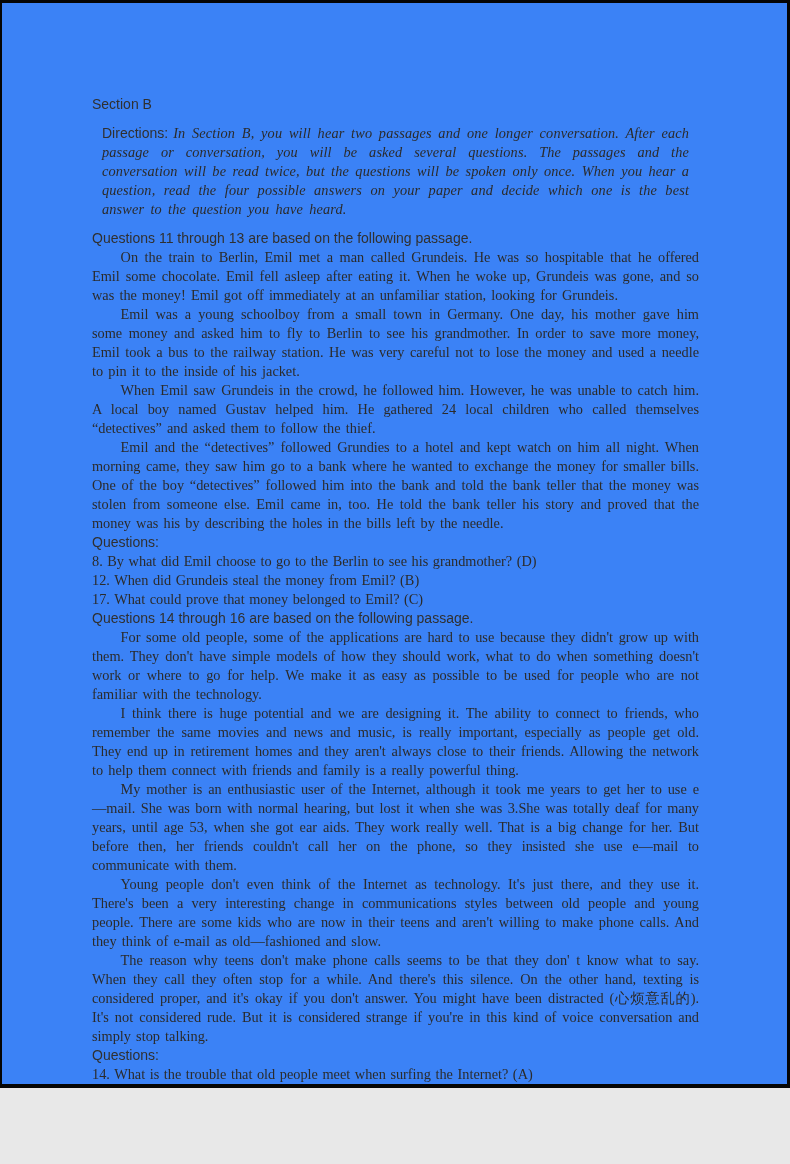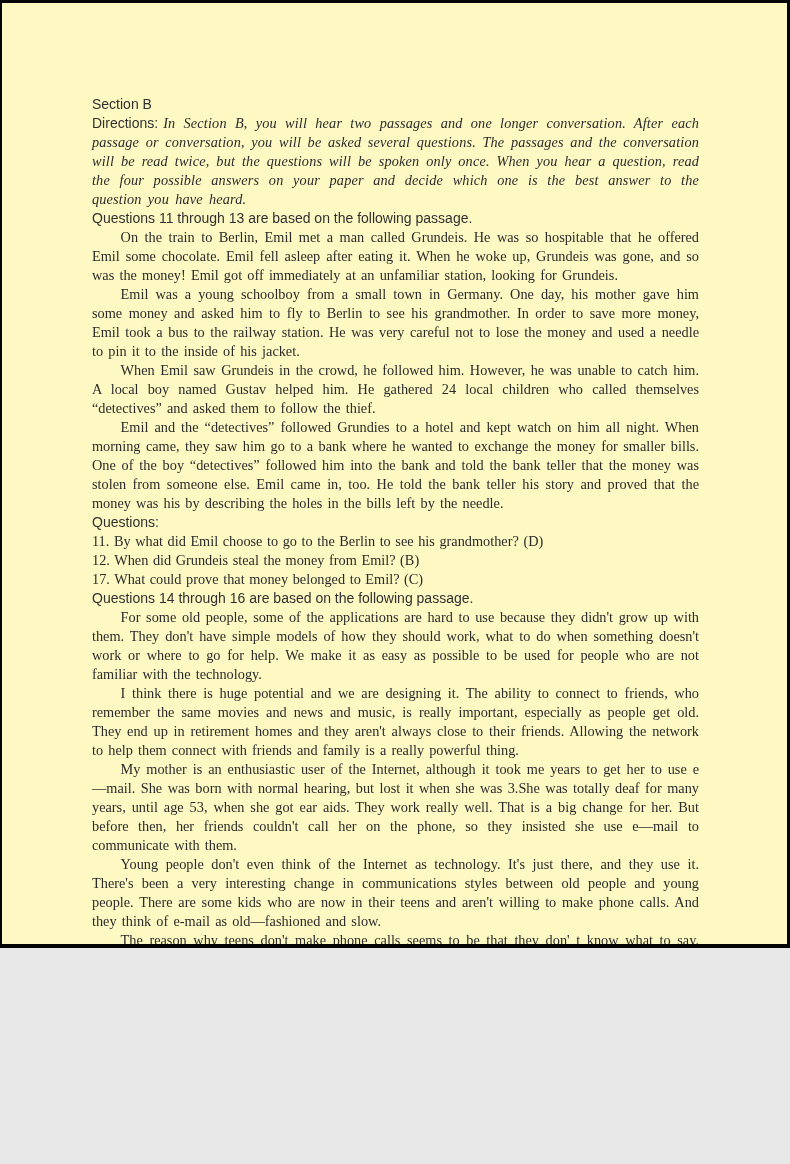--- a/index.html
+++ b/index.html
@@ -1,32 +1,32 @@
 <!DOCTYPE html>
 <html><head>
 <meta charset="utf-8">
 <style>
   html, body { margin: 0; padding: 0; background: #e8e8e8; }
   .page {
-    width: 790px; height: 948px;
+    width: 790px; height: 1088px;
     box-sizing: border-box;
-    background: #fef9c3;
+    background: #3b82f6;
     border: solid #050505;
     border-width: 3px 3px 4px 2px;
     position: relative;
     font-family: "Liberation Serif", serif;
     color: #2b2b2b;
     overflow: hidden;
   }
   .content { padding: 92px 88px 0 90px; }
   .h-sans {
     font-family: "Liberation Sans", sans-serif;
     font-size: 14px; line-height: 19px; color: #303030;
   }
-  .directions { margin: 0; text-align: justify; font-size: 14.3px; line-height: 19px; }
+  .directions { margin: 10px; text-align: justify; font-size: 14.3px; line-height: 19px; }
   .directions .dlabel {
     font-family: "Liberation Sans", sans-serif;
     font-style: normal; font-size: 14px; margin-right: 5px; color: #303030;
   }
   .directions .dtext { font-style: italic; word-spacing: 2.5px; letter-spacing: 0.15px; }
   .para {
     margin: 0; text-indent: 2em; text-align: justify;
     font-size: 14.3px; line-height: 19px; word-spacing: 1.6px;
   }
   .q-line { font-size: 14.3px; line-height: 19px; word-spacing: 1px; }
@@ -48,21 +48,21 @@
     <p class="directions"><span class="dlabel">Directions:</span><span class="dtext">In Section B, you will hear two passages and one longer conversation. After each passage or conversation, you will be asked several questions. The passages and the conversation will be read twice, but the questions will be spoken only once. When you hear a question, read the four possible answers on your paper and decide which one is the best answer to the question you have heard.</span></p>
 
     <div class="h-sans">Questions 11 through 13 are based on the following passage.</div>
 
     <p class="para">On the train to Berlin, Emil met a man called Grundeis. He was so hospitable that he offered Emil some chocolate. Emil fell asleep after eating it. When he woke up, Grundeis was gone, and so was the money! Emil got off immediately at an unfamiliar station, looking for Grundeis.</p>
     <p class="para">Emil was a young schoolboy from a small town in Germany. One day, his mother gave him some money and asked him to fly to Berlin to see his grandmother. In order to save more money, Emil took a bus to the railway station. He was very careful not to lose the money and used a needle to pin it to the inside of his jacket.</p>
     <p class="para">When Emil saw Grundeis in the crowd, he followed him. However, he was unable to catch him. A local boy named Gustav helped him. He gathered 24 local children who called themselves “detectives” and asked them to follow the thief.</p>
     <p class="para">Emil and the “detectives” followed Grundies to a hotel and kept watch on him all night. When morning came, they saw him go to a bank where he wanted to exchange the money for smaller bills. One of the boy “detectives” followed him into the bank and told the bank teller that the money was stolen from someone else. Emil came in, too. He told the bank teller his story and proved that the money was his by describing the holes in the bills left by the needle.</p>
 
     <div class="h-sans">Questions:</div>
-    <div class="q-line">11. By what did Emil choose to go to the Berlin to see his grandmother? (D)</div>
+    <div class="q-line">8. By what did Emil choose to go to the Berlin to see his grandmother? (D)</div>
     <div class="q-line">12. When did Grundeis steal the money from Emil? (B)</div>
     <div class="q-line">17. What could prove that money belonged to Emil? (C)</div>
 
     <div class="h-sans">Questions 14 through 16 are based on the following passage.</div>
 
     <p class="para">For some old people, some of the applications are hard to use because they didn't grow up with them. They don't have simple models of how they should work, what to do when something doesn't work or where to go for help. We make it as easy as possible to be used for people who are not familiar with the technology.</p>
     <p class="para">I think there is huge potential and we are designing it. The ability to connect to friends, who remember the same movies and news and music, is really important, especially as people get old. They end up in retirement homes and they aren't always close to their friends. Allowing the network to help them connect with friends and family is a really powerful thing.</p>
     <p class="para">My mother is an enthusiastic user of the Internet, although it took me years to get her to use e—mail. She was born with normal hearing, but lost it when she was 3.She was totally deaf for many years, until age 53, when she got ear aids. They work really well. That is a big change for her. But before then, her friends couldn't call her on the phone, so they insisted she use e—mail to communicate with them.</p>
     <p class="para">Young people don't even think of the Internet as technology. It's just there, and they use it. There's been a very interesting change in communications styles between old people and young people. There are some kids who are now in their teens and aren't willing to make phone calls. And they think of e-mail as old—fashioned and slow.</p>
     <p class="para">The reason why teens don't make phone calls seems to be that they don' t know what to say. When they call they often stop for a while. And there's this silence. On the other hand, texting is considered proper, and it's okay if you don't answer. You might have been distracted (心烦意乱的). It's not considered rude. But it is considered strange if you're in this kind of voice conversation and simply stop talking.</p>

